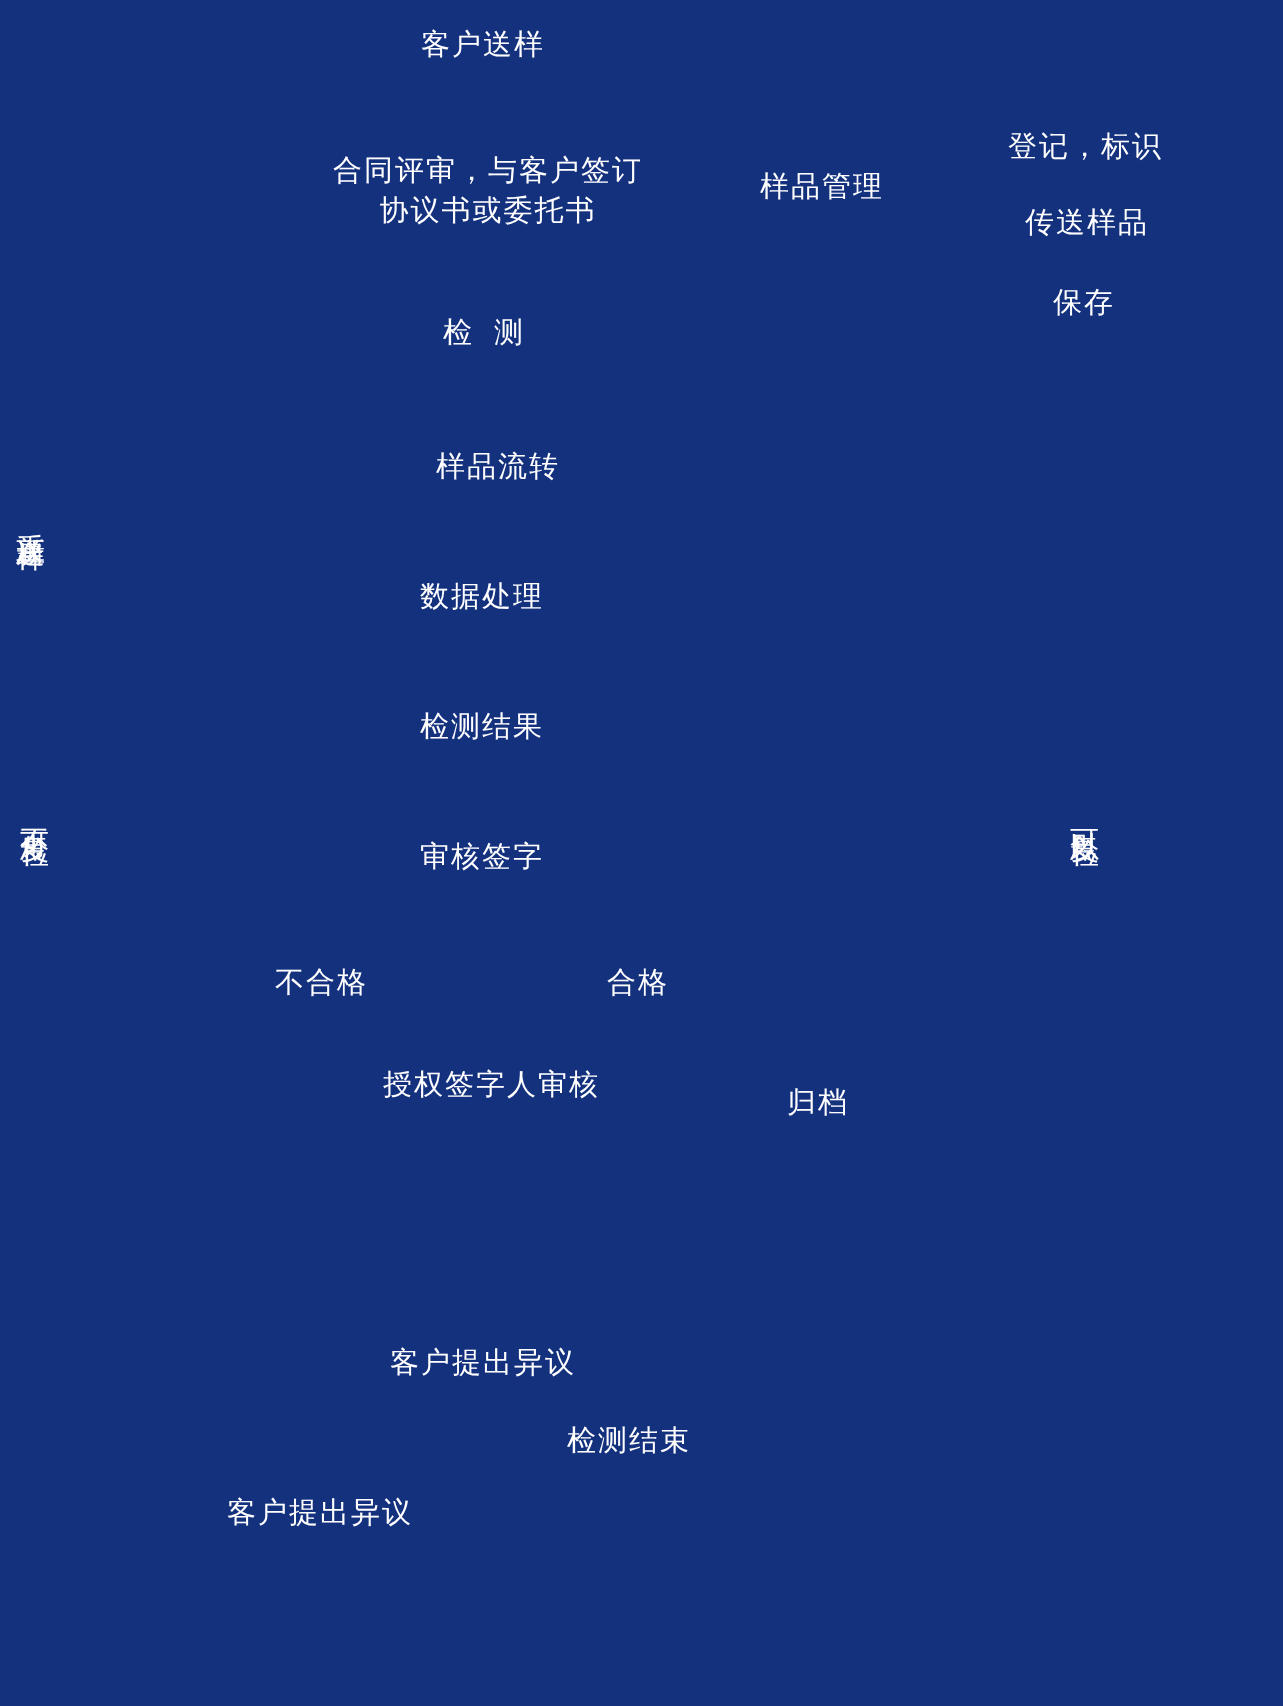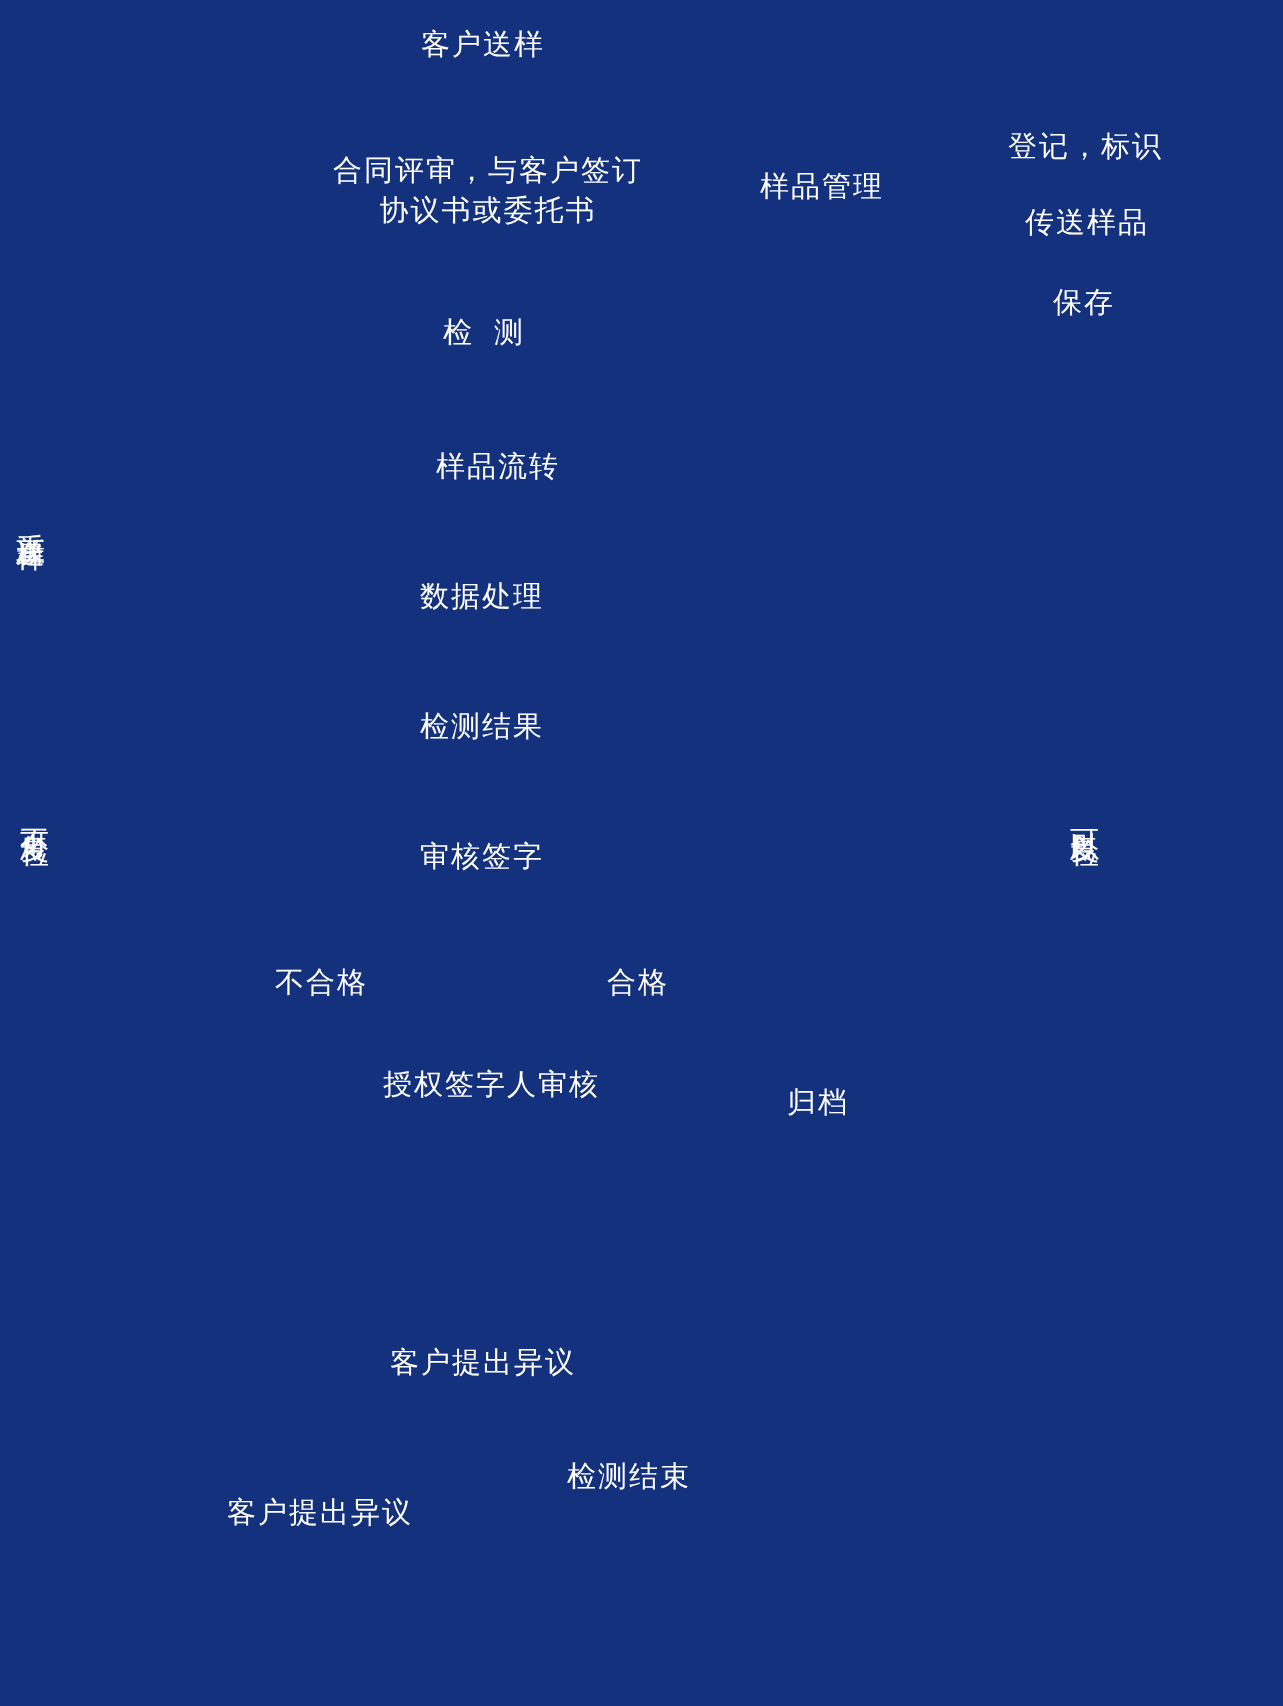--- a/index.html
+++ b/index.html
@@ -76,15 +76,15 @@
 
   <div class="label" style="left:383px; top:1068px;">授权签字人审核</div>
 
   <div class="label" style="left:787px; top:1086px;">归档</div>
 
 
   <div class="label" style="left:390px; top:1346px;">客户提出异议</div>
 
   <div class="label" style="left:227px; top:1496px;">客户提出异议</div>
 
-  <div class="label" style="left:567px; top:1460px;">检测结束</div>
+  <div class="label" style="left:567px; top:1424px;">检测结束</div>
 
 </div>
 
 </body></html>

